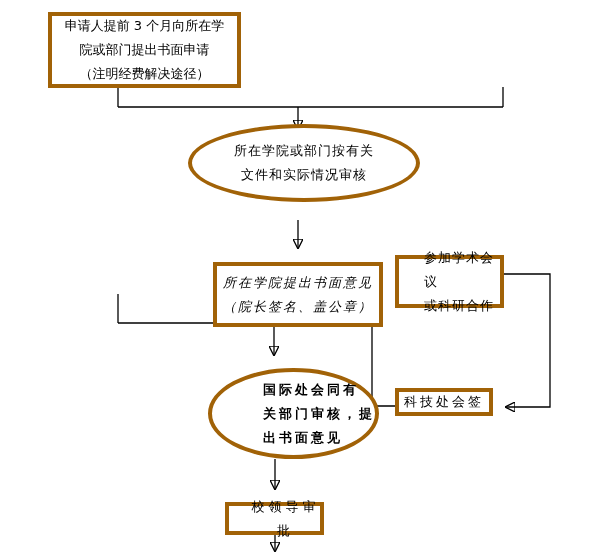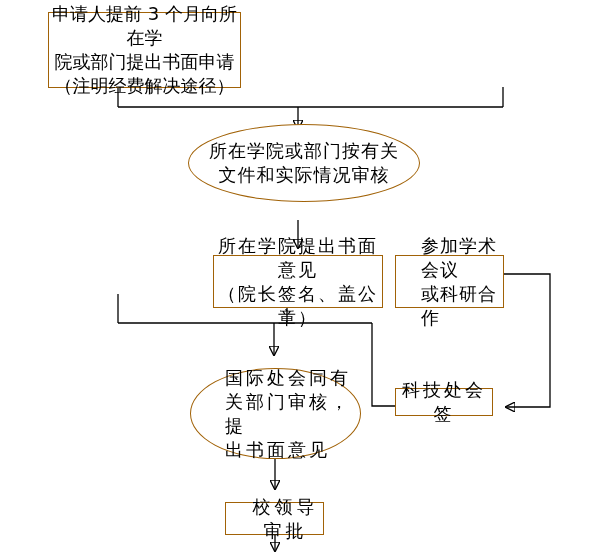--- a/index.html
+++ b/index.html
@@ -12,42 +12,42 @@
     position: relative;
     width: 611px;
     height: 555px;
     background: #ffffff;
     overflow: hidden;
   }
   .node {
     position: absolute;
     box-sizing: border-box;
     background: #ffffff;
-    border: 1px solid #a16207;
+    border: 4px solid #a16207;
     color: #000000;
-    font-size: 18px;
+    font-size: 13px;
     line-height: 24px;
     display: flex;
     flex-direction: column;
     justify-content: center;
     align-items: center;
     text-align: center;
     white-space: pre-line;
     z-index: 2;
   }
   .node .label { white-space: pre-line; }
   .ellipse { border-radius: 50%; }
 
   #n-application   { left: 48px;  top: 12px;  width: 193px; height: 76px; }
   #n-invitation    { left: 348px; top: 13px;  width: 190px; height: 74px; }
   #n-college-review{ left: 188px; top: 124px; width: 232px; height: 78px; letter-spacing: 1px; }
   #n-materials     { left: 97px;  top: 263px; width: 69px;  height: 31px; }
-  #n-college-opinion{ left: 213px; top: 255px; width: 170px; height: 53px; letter-spacing: 2px; }
+  #n-college-opinion{ left: 213px; top: 262px; width: 170px; height: 65px; letter-spacing: 2px; font-style: italic; }
   #n-activity      { left: 395px; top: 255px; width: 109px; height: 53px; align-items: flex-start; padding-left: 25px; text-align: left; letter-spacing: 1px; }
-  #n-intl-review   { left: 190px; top: 368px; width: 171px; height: 91px; align-items: center; padding-left: 34px; text-align: left; letter-spacing: 3px; }
+  #n-intl-review   { left: 208px; top: 368px; width: 171px; height: 91px; align-items: flex-end; padding-left: 34px; text-align: left; letter-spacing: 3px; font-weight: bold; }
   #n-countersign   { left: 395px; top: 388px; width: 98px;  height: 28px; letter-spacing: 3px; }
   #n-leader        { left: 225px; top: 502px; width: 99px;  height: 33px; letter-spacing: 4px; padding-left: 22px; }
 
   #connector-layer {
     position: absolute;
     left: 0; top: 0;
     width: 611px;
     height: 555px;
     z-index: 1;
     pointer-events: none;

